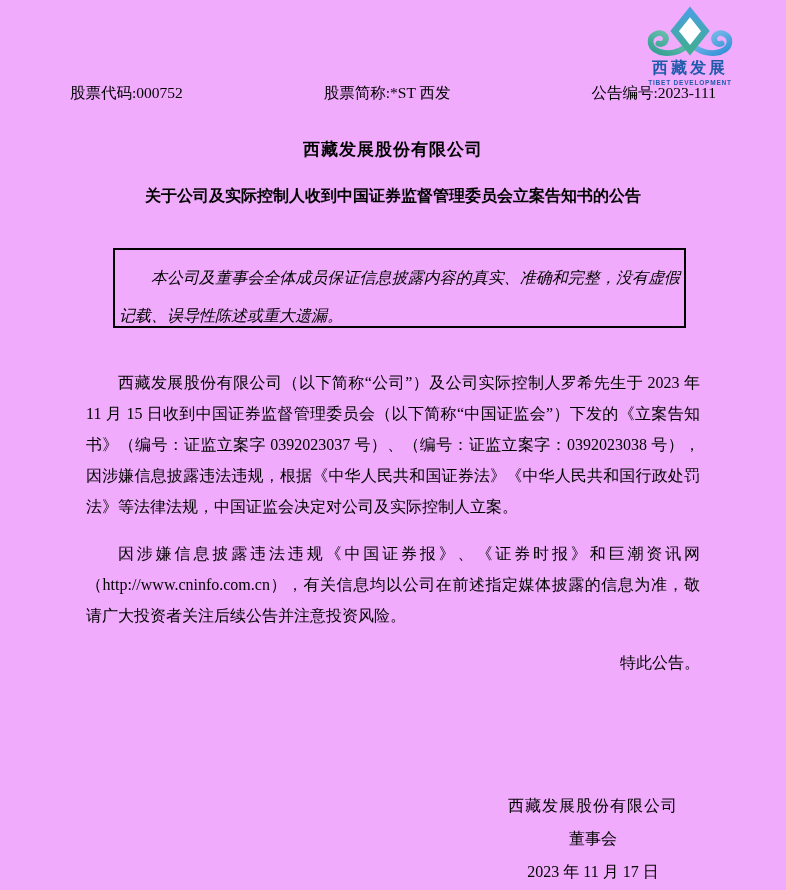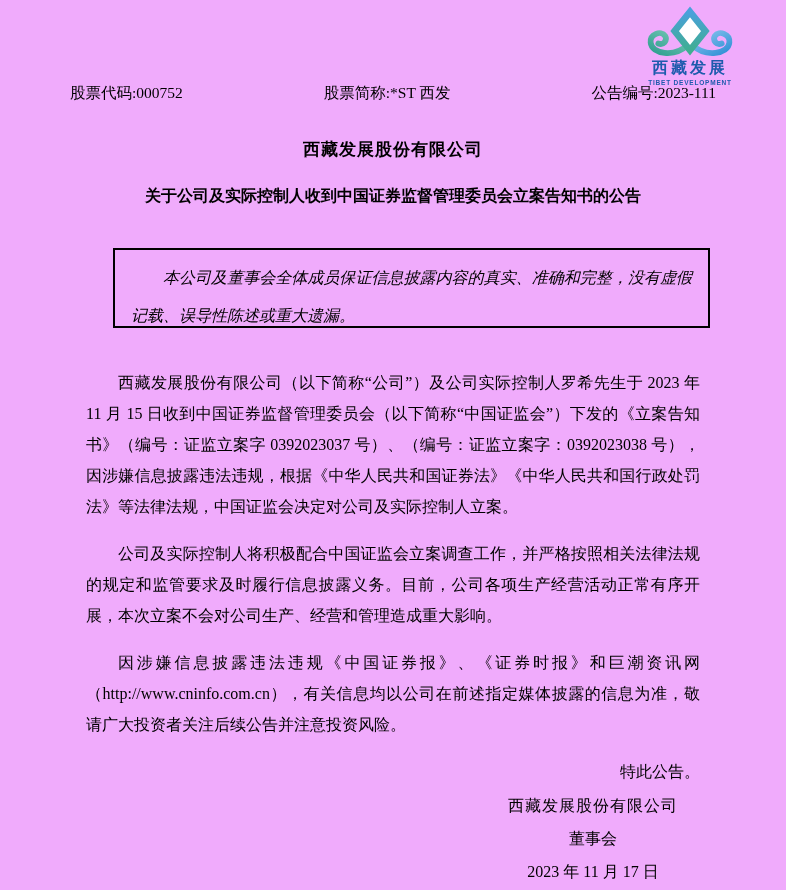--- a/index.html
+++ b/index.html
@@ -79,21 +79,21 @@
   }
 
   
   .notice-box {
     position: absolute;
     top: 248px;
     left: 113px;
     width: 561px;
     height: 58px;
     border: 2px solid #000000;
-    padding: 9px 16px;
+    padding: 9px 4px;
   }
   .notice-box p {
     margin: 0;
     font-style: italic;
     font-size: 16px;
     line-height: 38px;
     text-indent: 2em;
     text-align: justify;
   }
 
@@ -163,21 +163,20 @@
 
   <h1 class="company-title">西藏发展股份有限公司</h1>
   <h2 class="subject-title">关于公司及实际控制人收到中国证券监督管理委员会立案告知书的公告</h2>
 
   <div class="notice-box">
     <p>本公司及董事会全体成员保证信息披露内容的真实、准确和完整，没有虚假记载、误导性陈述或重大遗漏。</p>
   </div>
 
   <div class="body-text">
     <p>西藏发展股份有限公司（以下简称“公司”）及公司实际控制人罗希先生于 2023 年 11 月 15 日收到中国证券监督管理委员会（以下简称“中国证监会”）下发的《立案告知书》（编号：证监立案字 0392023037 号）、（编号：证监立案字：0392023038 号），因涉嫌信息披露违法违规，根据《中华人民共和国证券法》《中华人民共和国行政处罚法》等法律法规，中国证监会决定对公司及实际控制人立案。</p>
-    <p>公司及实际控制人将积极配合中国证监会立案调查工作，并严格按照相关法律法规的规定和监管要求及时履行信息披露义务。目前，公司各项生产经营活动正常有序开展，本次立案不会对公司生产、经营和管理造成重大影响。</p>
     <p>因涉嫌信息披露违法违规《中国证券报》、《证券时报》和巨潮资讯网（http://www.cninfo.com.cn），有关信息均以公司在前述指定媒体披露的信息为准，敬请广大投资者关注后续公告并注意投资风险。</p>
     <p class="closing">特此公告。</p>
   </div>
 
   <div class="signature">
     <div class="sig-company">西藏发展股份有限公司</div>
     <div>董事会</div>
     <div>2023 年 11 月 17 日</div>
   </div>
 

